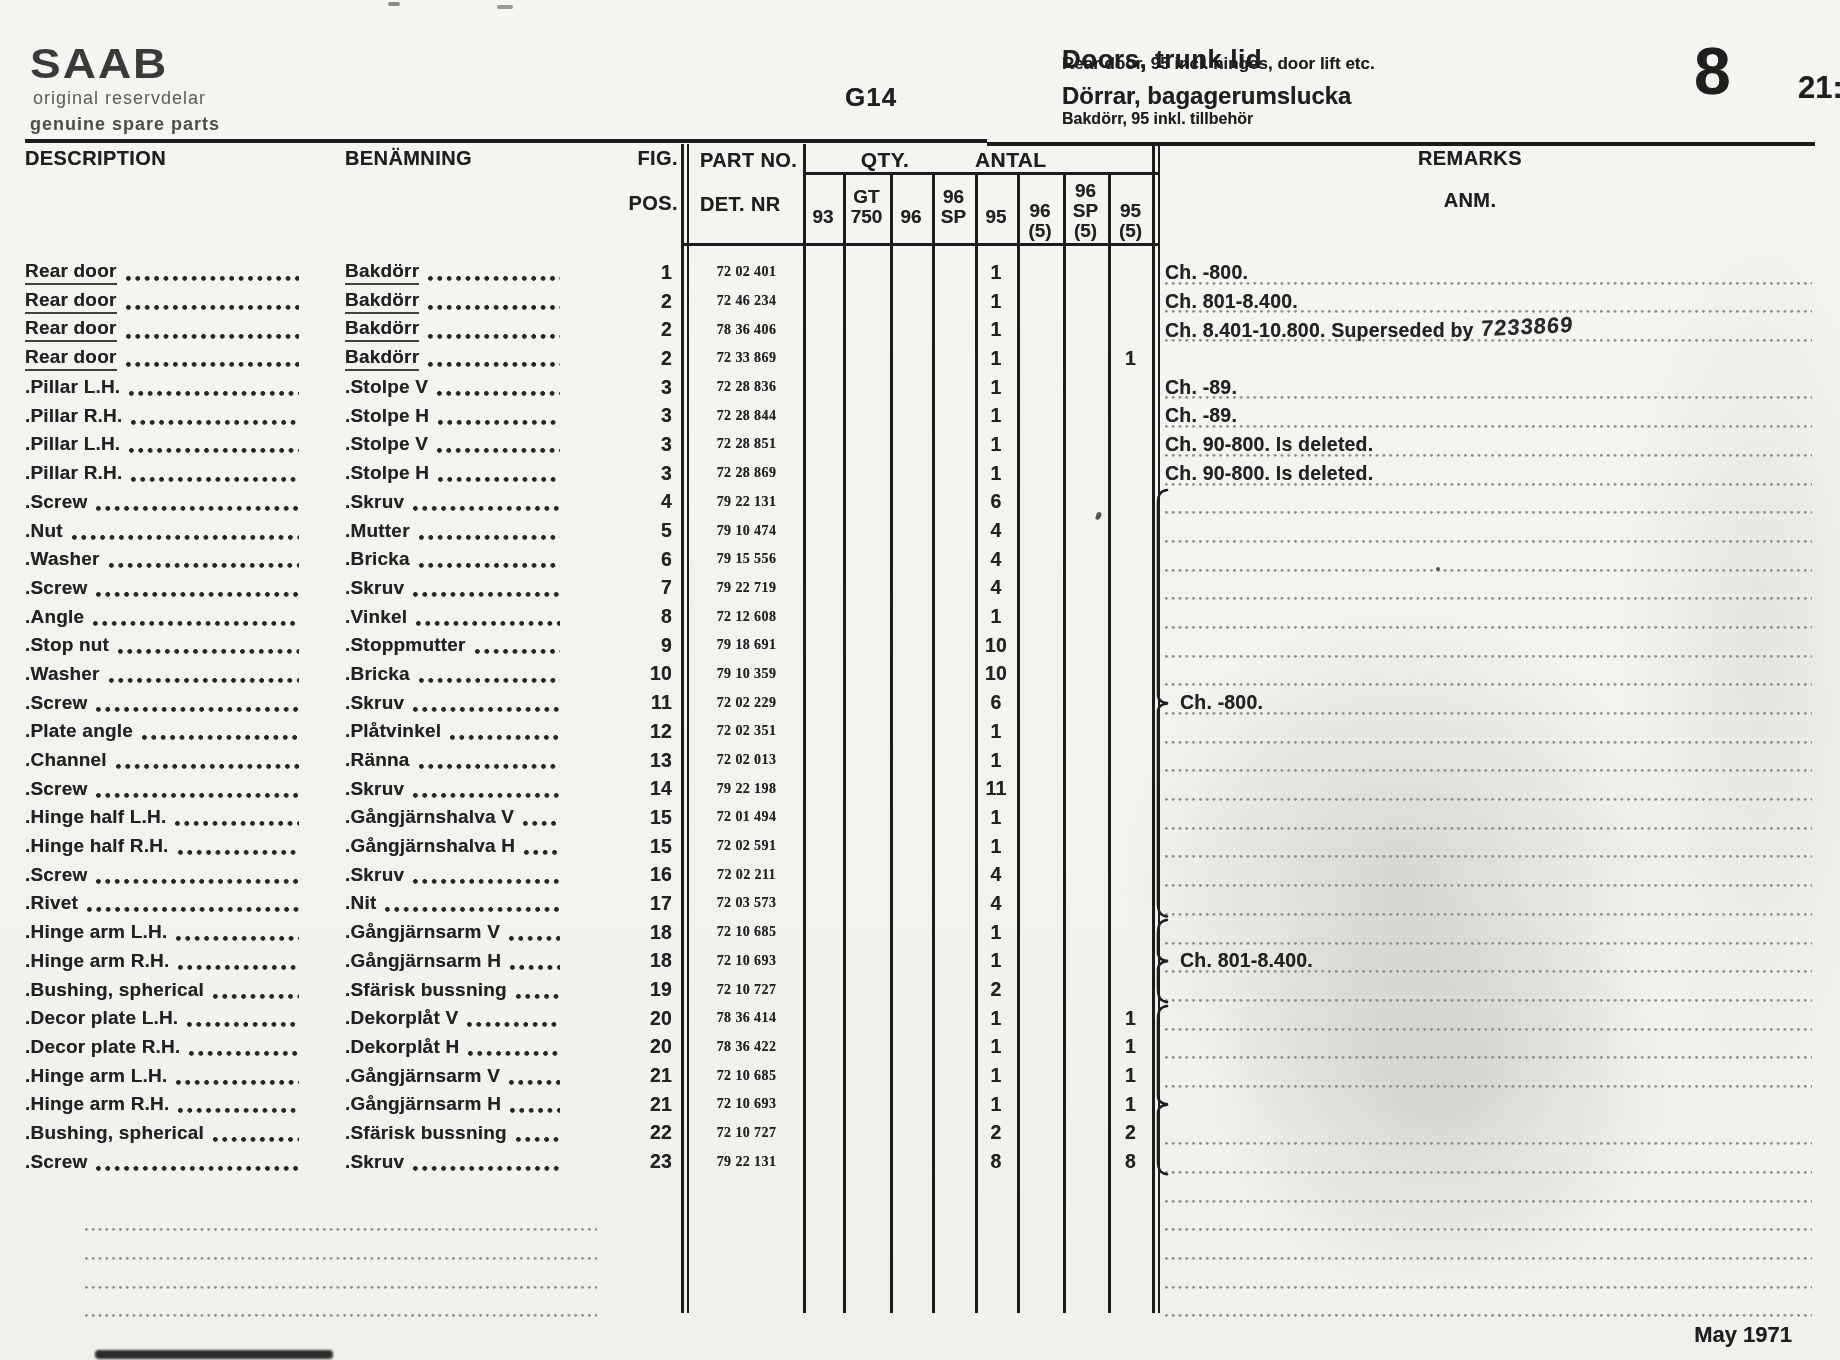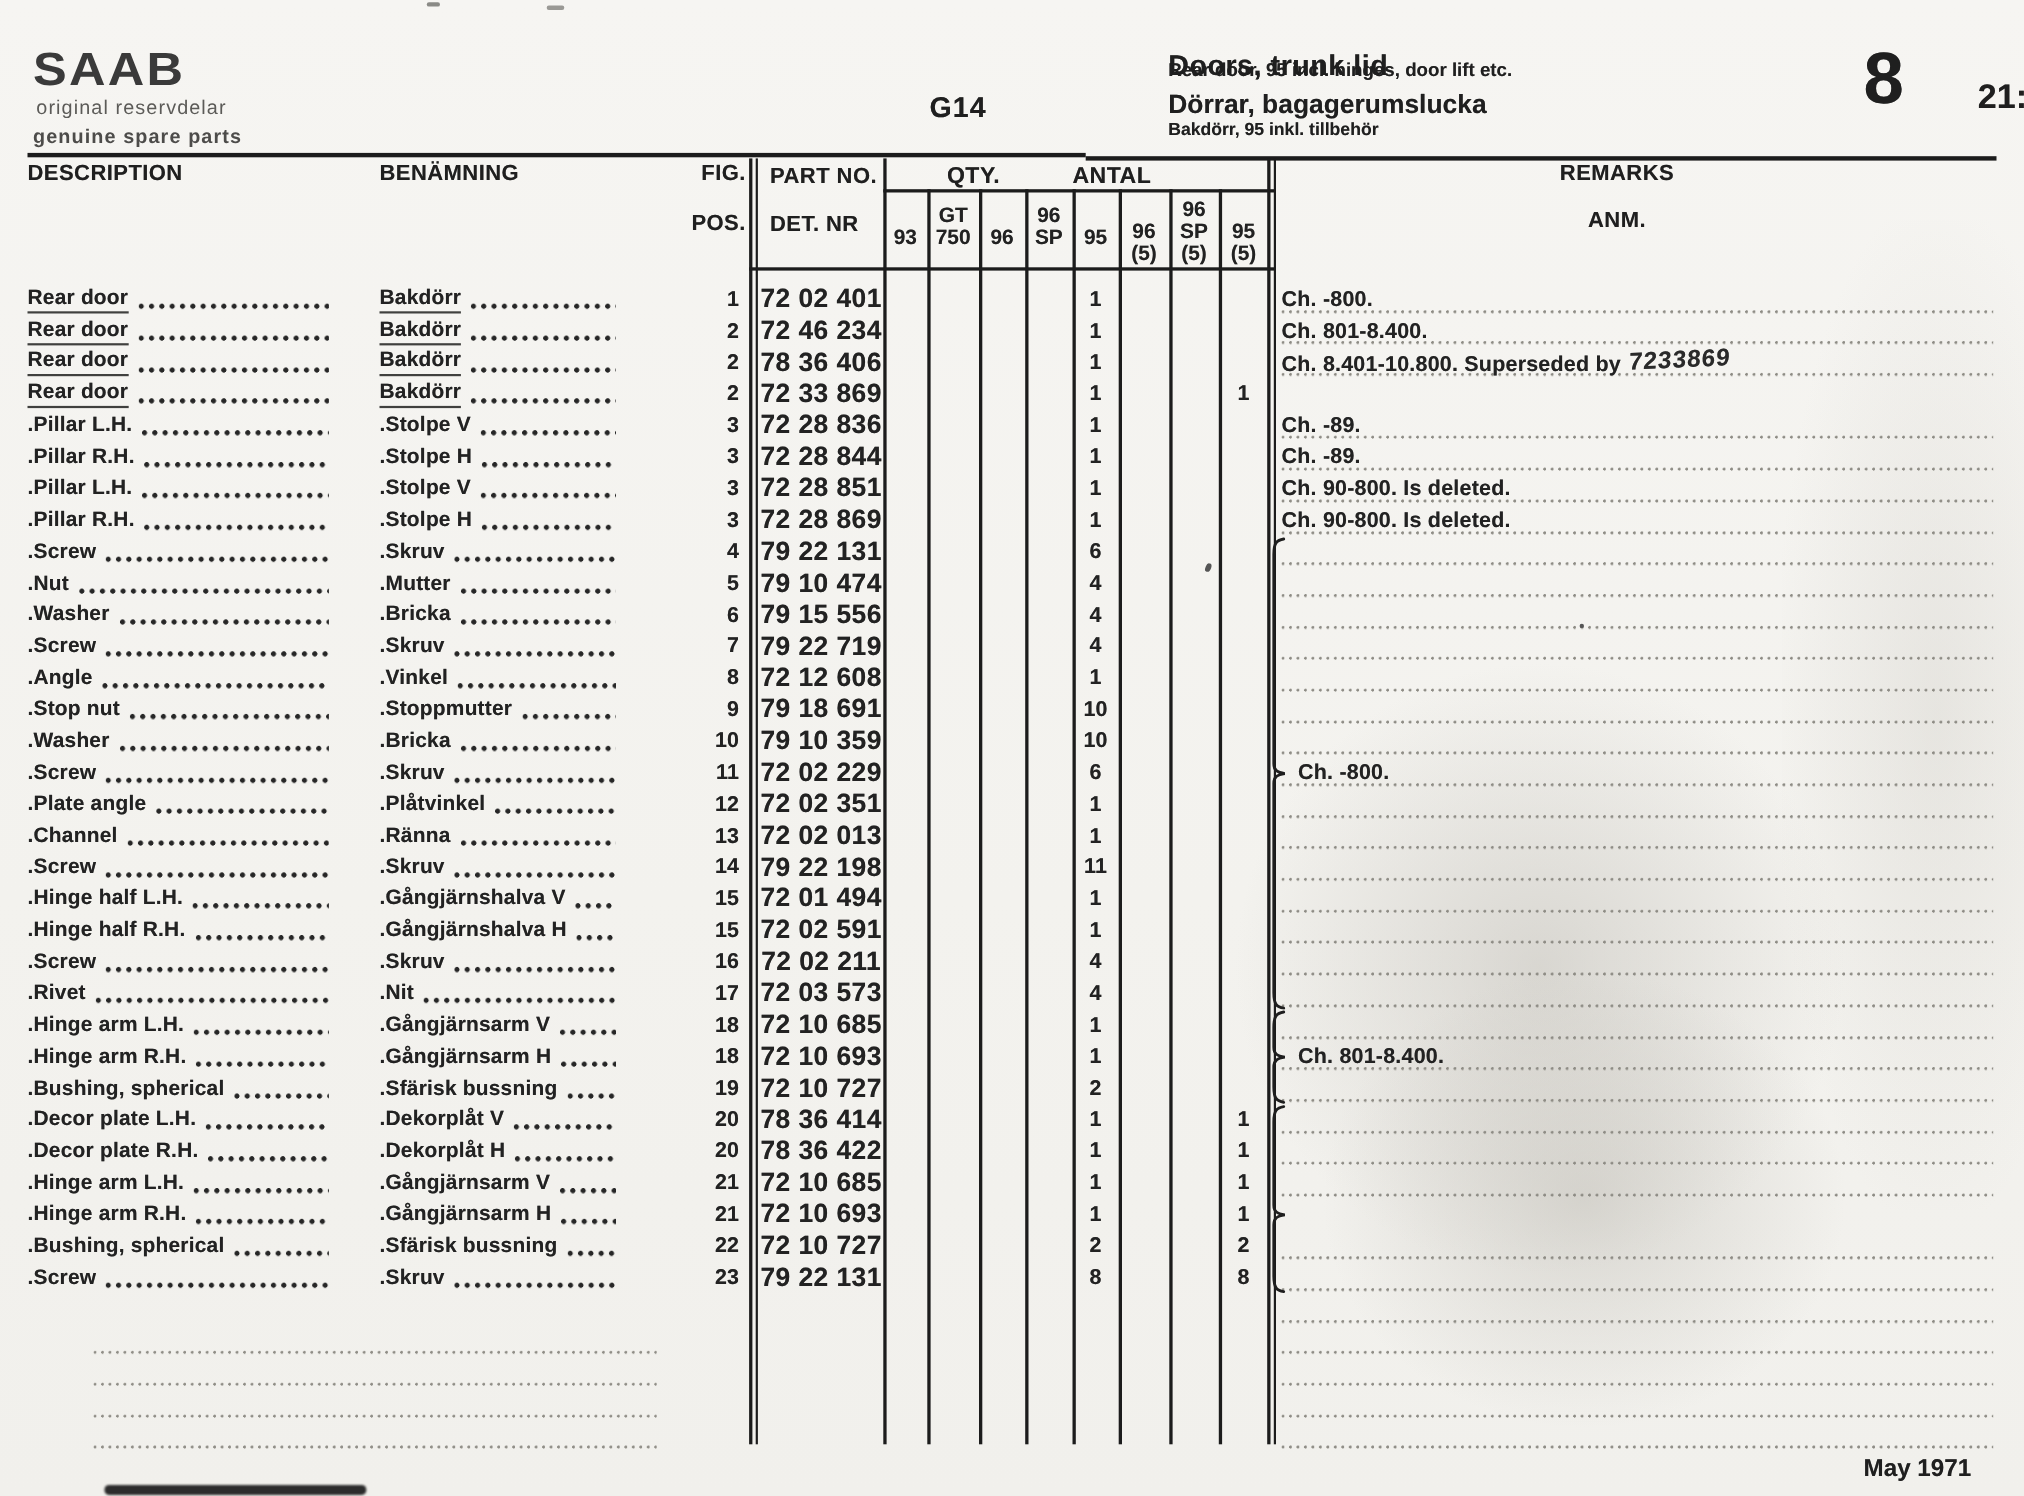--- a/index.html
+++ b/index.html
@@ -27,21 +27,21 @@
   .qh-cell.paren{padding-bottom:2px;}
   
   #rows{position:absolute;left:0;top:258px;width:1840px;}
   .row{display:grid;grid-template-columns:320px 275px 70px 113px 40px 47px 42px 43px 42px 46px 45px 45px 1fr;padding-left:25px;height:28.7px;align-items:center;font-size:19px;font-weight:700;letter-spacing:.2px;text-shadow:0 0 .5px rgba(25,25,25,.5);position:relative;}
   .c-desc{display:flex;align-items:center;height:100%;padding-right:38px;}
   .c-ben{display:flex;align-items:center;height:100%;padding-right:52px;}
   .txt{white-space:nowrap;}
   .u{border-bottom:2.5px solid #40403e;padding-bottom:1px;text-align:right;}
   .leader{flex:1;min-width:18px;height:5px;margin:13px 8px 0 9px;background-image:radial-gradient(circle at 2.4px 2.4px,#262626 2.05px,rgba(0,0,0,0) 2.6px);background-size:9.4px 5px;background-repeat:repeat-x;}
   .c-fig{text-align:right;padding-right:18px;font-size:19.5px;}
-  .c-part{text-align:center;letter-spacing:.4px;font-size:24px;white-space:nowrap;}
+  .c-part{text-align:center;letter-spacing:.4px;font-size:14px;white-space:nowrap;font-family:Liberation Serif, serif;}
   .c-q{text-align:center;font-size:19.5px;}
   .c-rem{position:relative;height:100%;display:flex;align-items:center;padding:0 28px 0 12px;font-size:19.5px;}
   .rem-t{white-space:nowrap;position:relative;z-index:2;}
   .rem-t.bl{padding-left:15px;}
   .rem-rule{position:absolute;left:12px;right:28px;bottom:2px;height:3px;background-image:radial-gradient(circle at 1.4px 1.4px,#8e8c85 1.15px,rgba(0,0,0,0) 1.5px);background-size:6.8px 3px;background-repeat:repeat-x;}
   .left-rule{position:absolute;left:85px;width:512px;bottom:2px;height:3px;background-image:radial-gradient(circle at 1.4px 1.4px,#908e87 1.15px,rgba(0,0,0,0) 1.5px);background-size:6.8px 3px;background-repeat:repeat-x;}
   .hand{display:inline-block;font-size:22px;font-weight:800;transform:rotate(-2.5deg) translateY(-3px) skewX(-6deg);margin-left:7px;letter-spacing:1px;color:#2a2a2a;}
   .brace{position:absolute;left:1153px;width:16px;z-index:3;}
   
   #footer-date{left:1640px;top:1322px;width:152px;text-align:right;font-size:22px;font-weight:800;}

